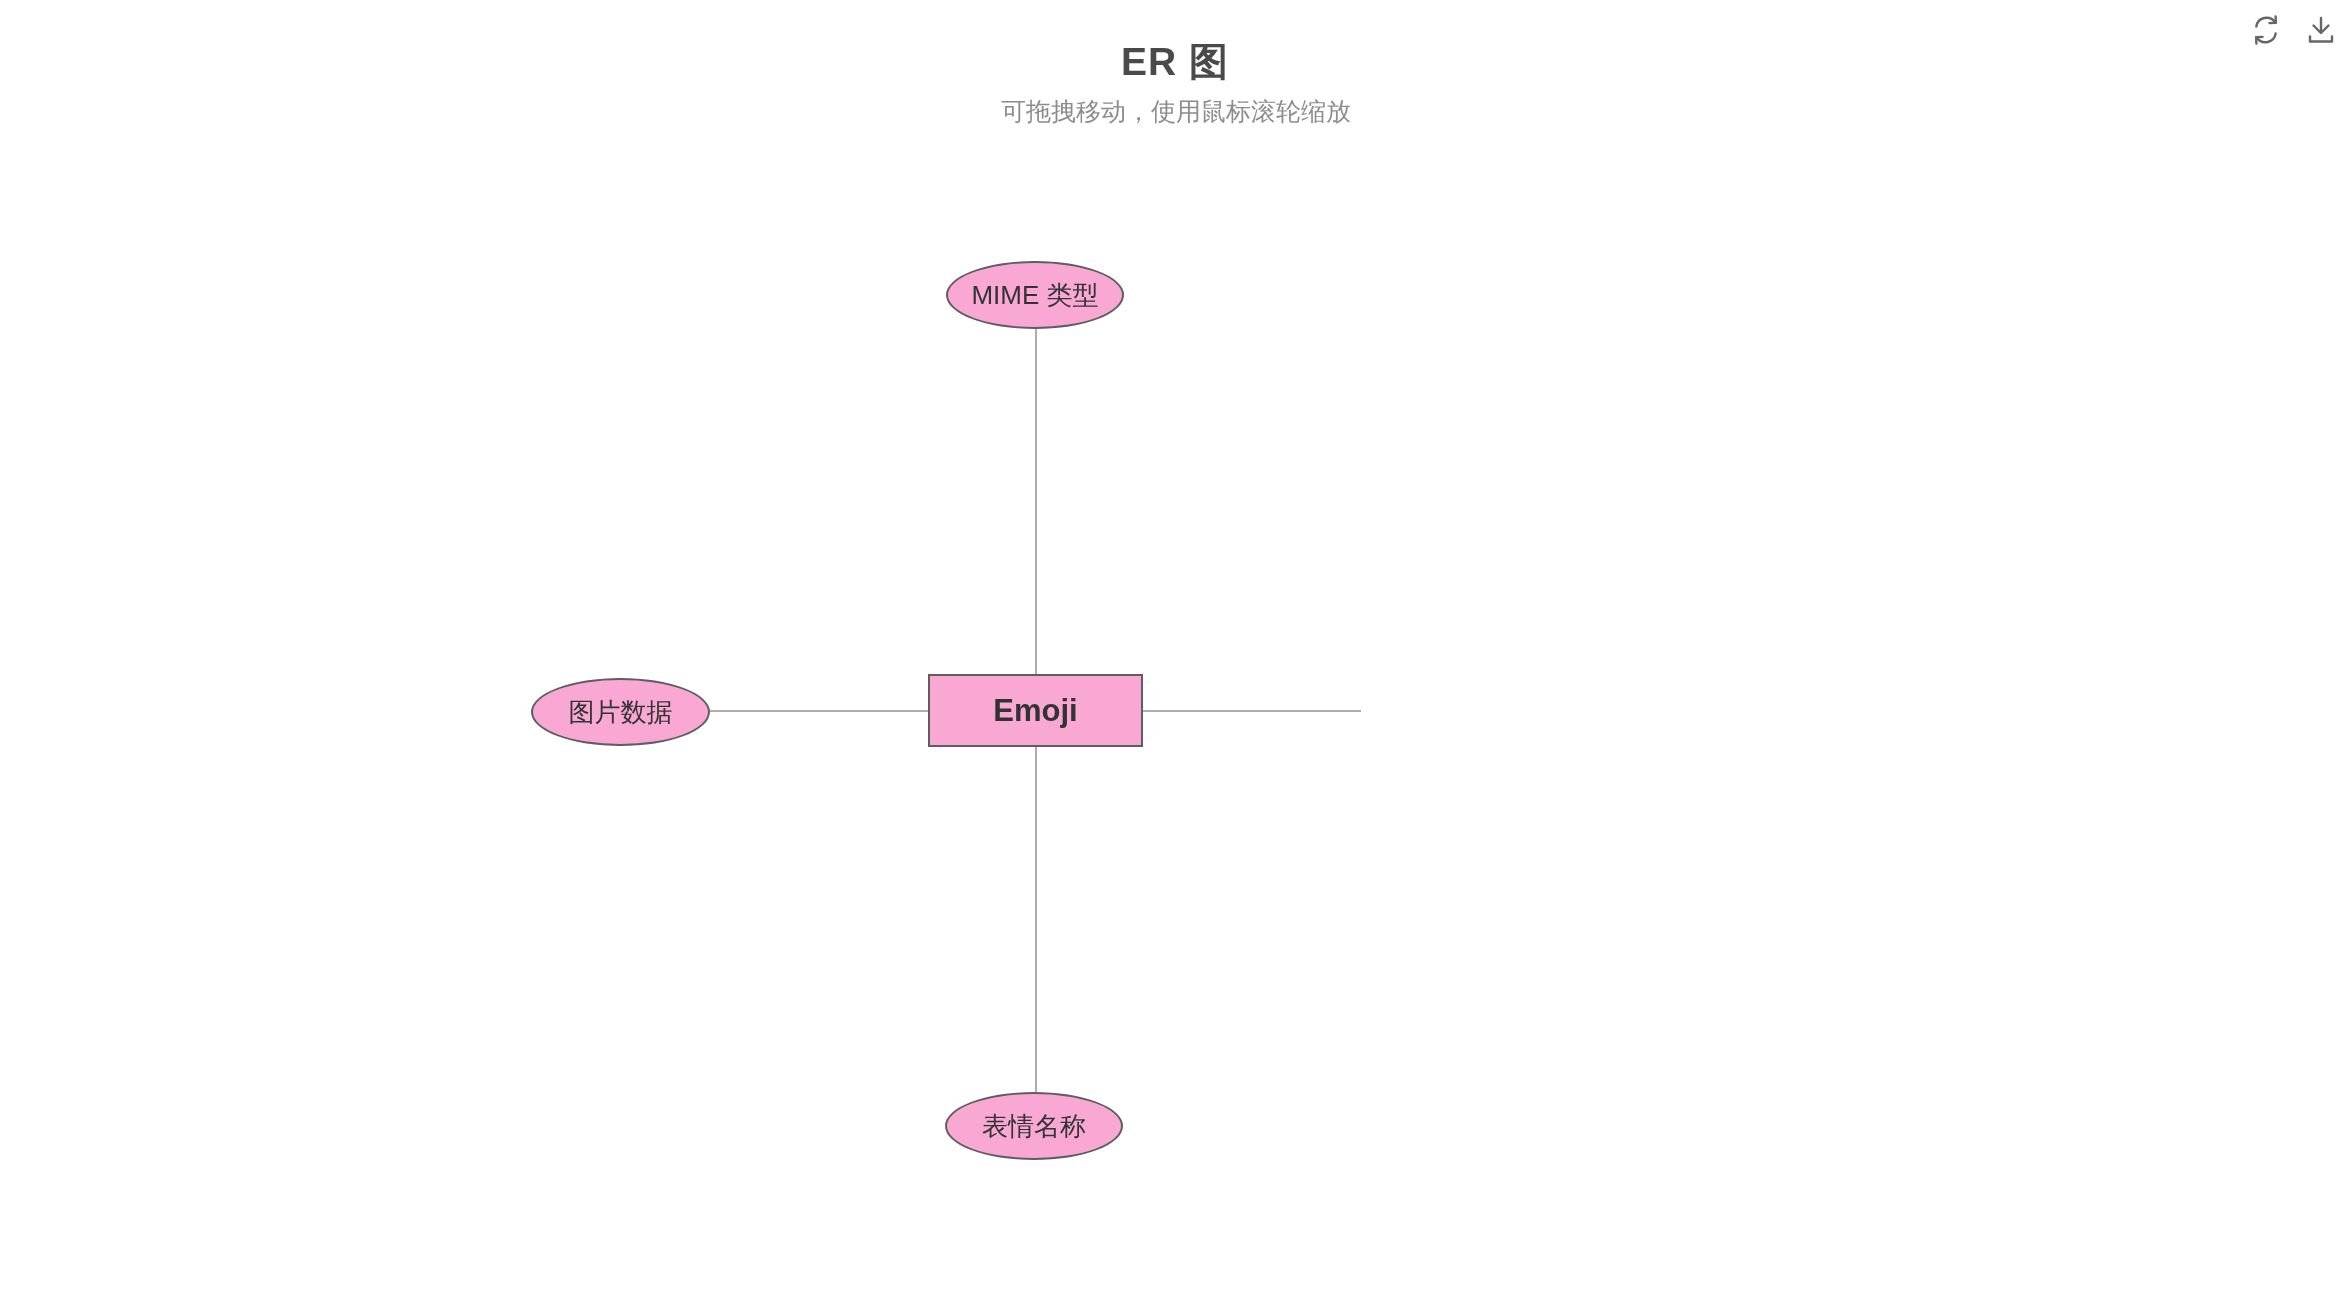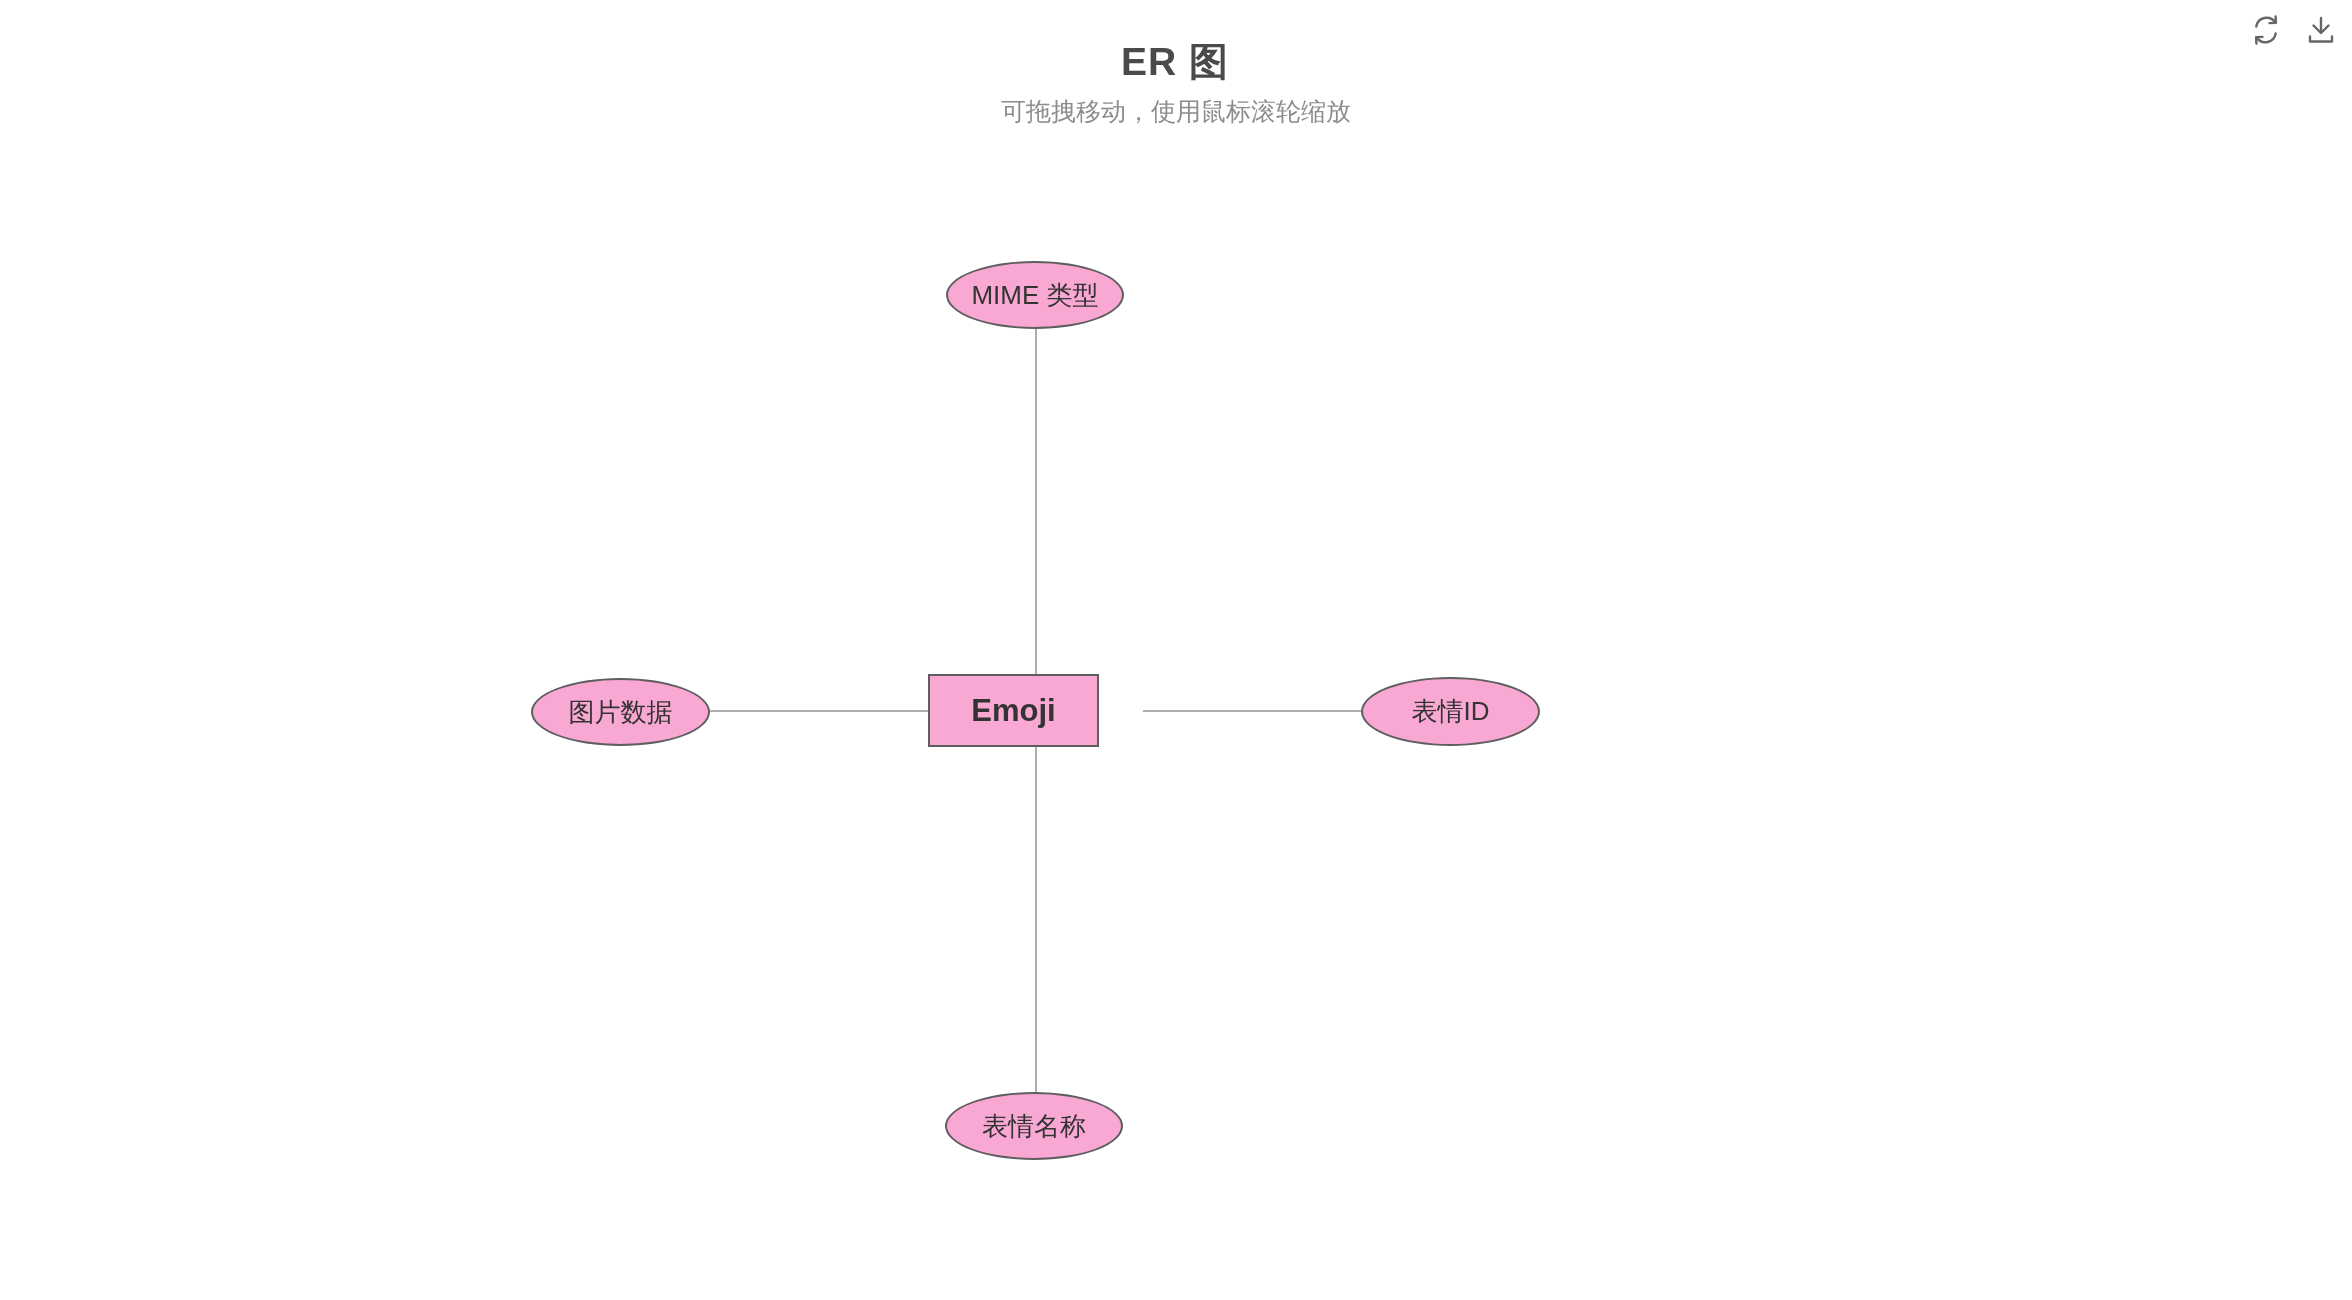--- a/index.html
+++ b/index.html
@@ -101,29 +101,26 @@
   <div class="connector" style="left:1035px; top:747px; width:2px; height:345px;"></div>
 
   <div class="node ellipse" style="left:946px; top:261px; width:178px; height:68px;">
     <span>MIME 类型</span>
   </div>
 
   <div class="node ellipse" style="left:531px; top:678px; width:179px; height:68px;justify-content:center;">
     <span>图片数据</span>
   </div>
 
-  <div class="node ellipse" style="left:1361px; top:677px; width:179px; height:69px;">
-    <span>表情ID</span>
-  </div>
 
   <div class="node ellipse" style="left:945px; top:1092px; width:178px; height:68px;">
     <span>表情名称</span>
   </div>
 
-  <div class="node entity" style="left:928px; top:674px; width:171px; height:73px;">
+  <div class="node entity" style="left:928px; top:674px; width:215px; height:73px;">
     <span>Emoji</span>
   </div>
 </div>
 
 <header class="page-header">
   <h1 class="page-title">ER 图</h1>
   <p class="page-subtitle">可拖拽移动，使用鼠标滚轮缩放</p>
 </header>
 
 <div class="toolbar">

